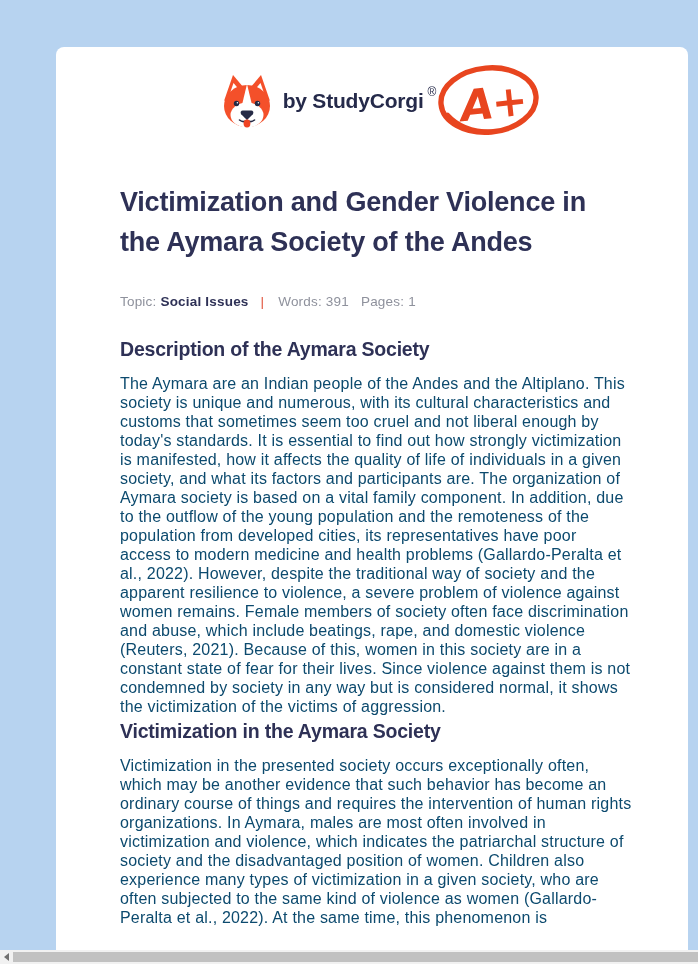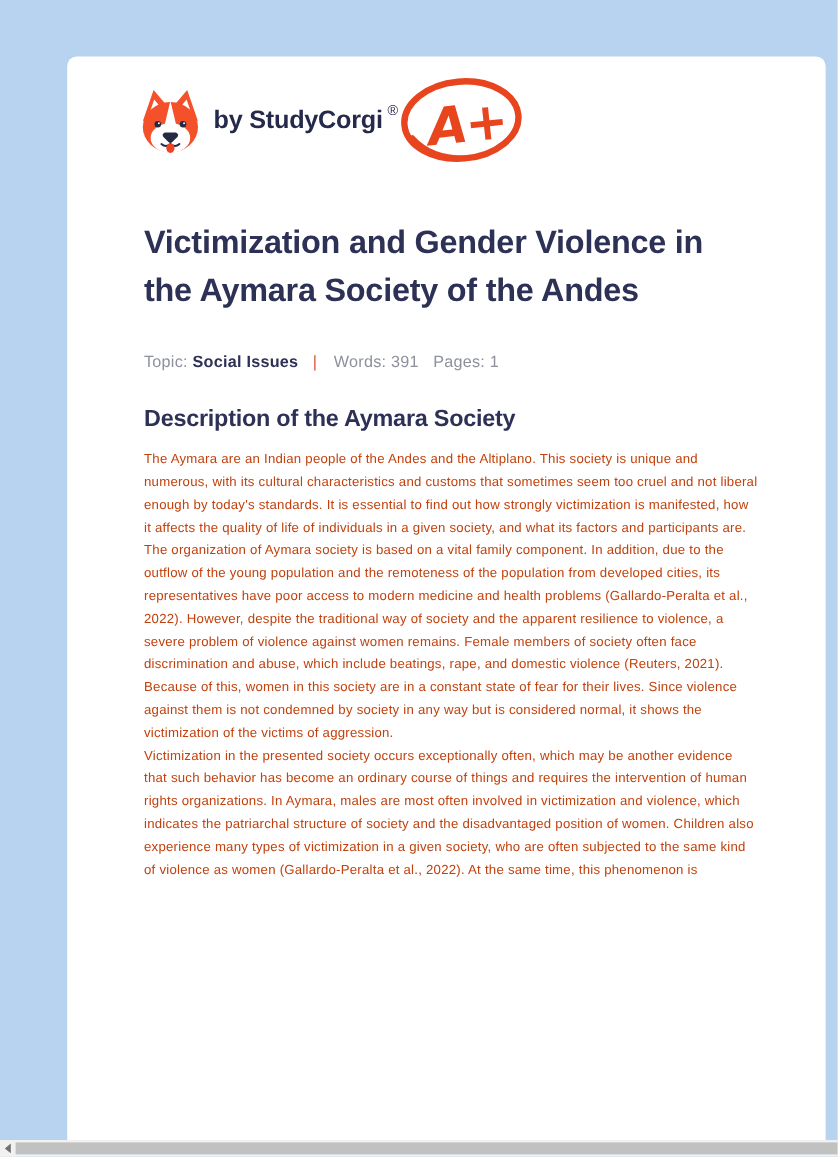--- a/index.html
+++ b/index.html
@@ -13,21 +13,21 @@
   .card {
     position: absolute;
     left: 56px; top: 47px;
     width: 632px; height: 903px;
     background: #ffffff;
     border-radius: 8px 8px 0 0;
     overflow: hidden;
   }
   .header {
     display: flex;
-    justify-content: flex-start;
+    justify-content: center;
     align-items: center;
     padding: 15px 42px 0 62px;
     height: 78px;
   }
   .brand { display: flex; align-items: center; }
   .brand-text {
     margin-left: 12px;
     font-size: 21px;
     font-weight: 700;
     letter-spacing: -0.2px;
@@ -73,24 +73,24 @@
   h2.section-h {
     margin: 29px 0 13px 0;
     font-size: 19.5px;
     font-weight: 700;
     letter-spacing: -0.2px;
     color: #2e3156;
   }
   h2.section-h.tight { margin-top: 4px; }
   p.section-p {
     margin: 0;
-    font-size: 11px;
+    font-size: 16px;
     line-height: 19px;
     letter-spacing: 0.2px;
-    color: #c2410c;
+    color: #0c4a6e;
   }
   
   .hscrollbar {
     position: absolute;
     left: 0; bottom: 0;
     width: 698px; height: 14px;
     background: #f1f1f1;
     z-index: 10;
   }
   .scroll-btn {
@@ -154,20 +154,21 @@
       <span>Topic:</span>
       <a class="topic-link">Social Issues</a>
       <span class="divider">|</span>
       <span>Words: 391</span>
       <span class="pages">Pages: 1</span>
     </div>
 
     <h2 class="section-h">Description of the Aymara Society</h2>
     <p class="section-p">The Aymara are an Indian people of the Andes and the Altiplano. This society is unique and numerous, with its cultural characteristics and customs that sometimes seem too cruel and not liberal enough by today's standards. It is essential to find out how strongly victimization is manifested, how it affects the quality of life of individuals in a given society, and what its factors and participants are. The organization of Aymara society is based on a vital family component. In addition, due to the outflow of the young population and the remoteness of the population from developed cities, its representatives have poor access to modern medicine and health problems (Gallardo-Peralta et al., 2022). However, despite the traditional way of society and the apparent resilience to violence, a severe problem of violence against women remains. Female members of society often face discrimination and abuse, which include beatings, rape, and domestic violence (Reuters, 2021). Because of this, women in this society are in a constant state of fear for their lives. Since violence against them is not condemned by society in any way but is considered normal, it shows the victimization of the victims of aggression.</p>
 
+    <h2 class="section-h tight">Victimization in the Aymara Society</h2>
     <p class="section-p">Victimization in the presented society occurs exceptionally often, which may be another evidence that such behavior has become an ordinary course of things and requires the intervention of human rights organizations. In Aymara, males are most often involved in victimization and violence, which indicates the patriarchal structure of society and the disadvantaged position of women. Children also experience many types of victimization in a given society, who are often subjected to the same kind of violence as women (Gallardo-Peralta et al., 2022). At the same time, this phenomenon is</p>
   </div>
 
 </div>
 
 <div class="hscrollbar">
   <div class="scroll-btn">
     <span class="tri"></span>
   </div>
   <div class="scroll-thumb"></div>

